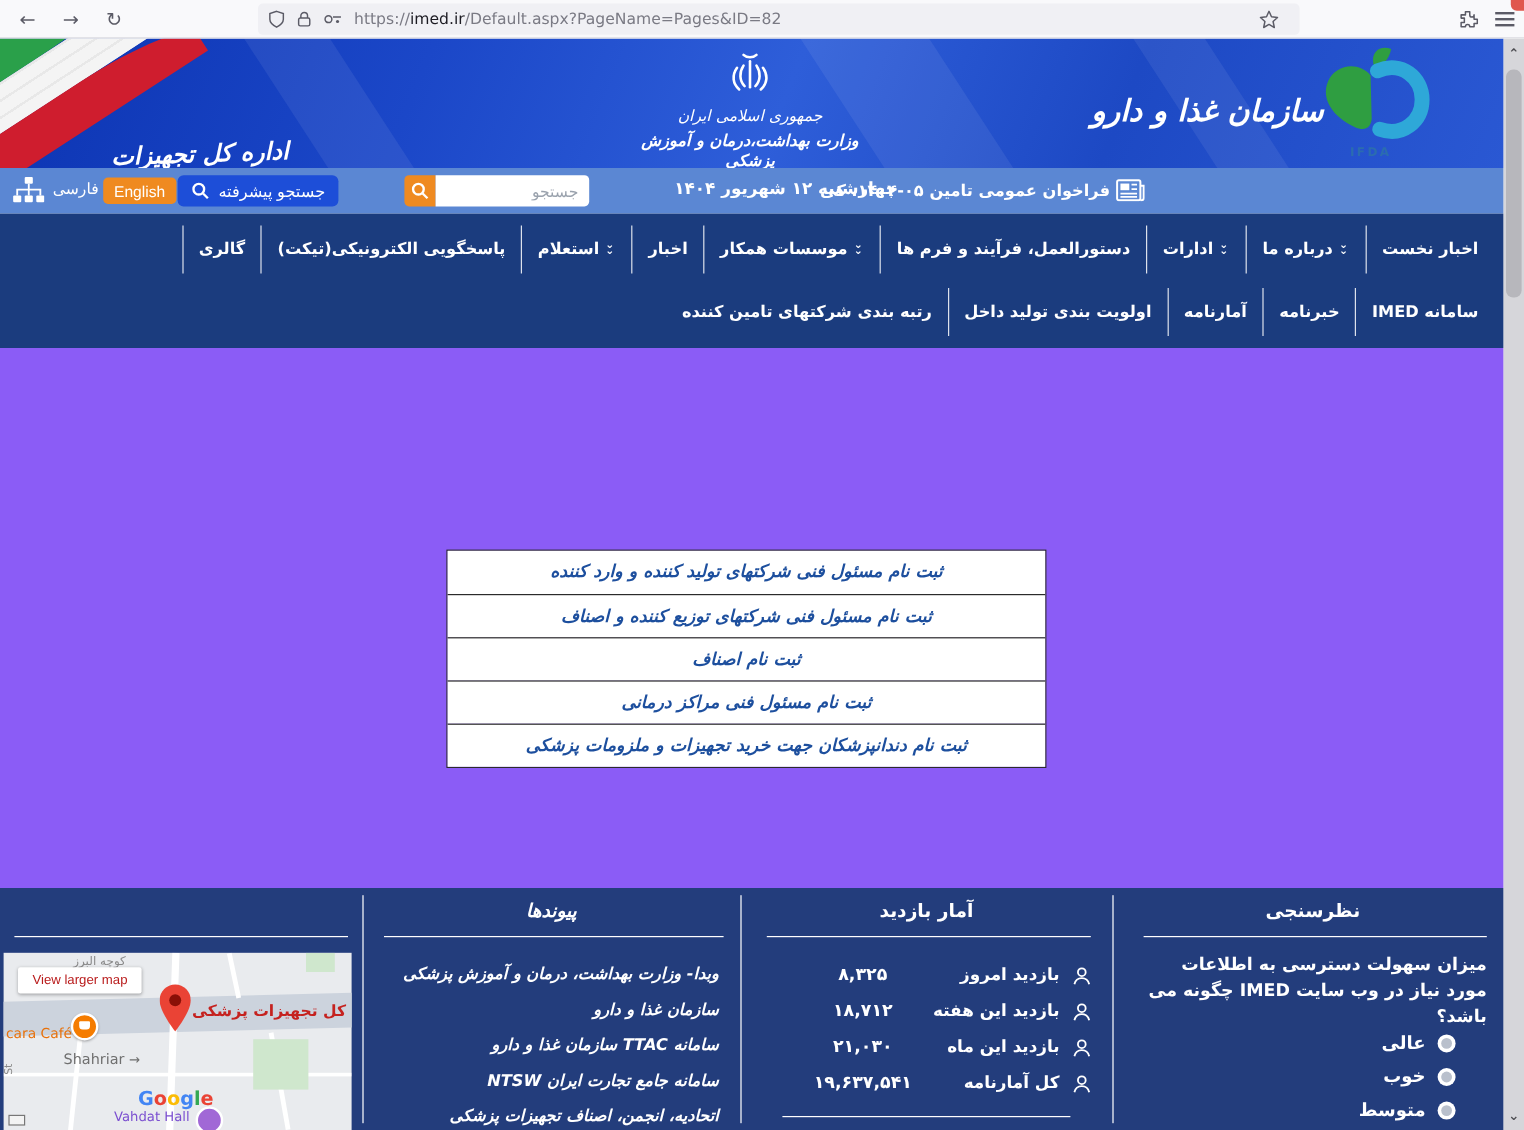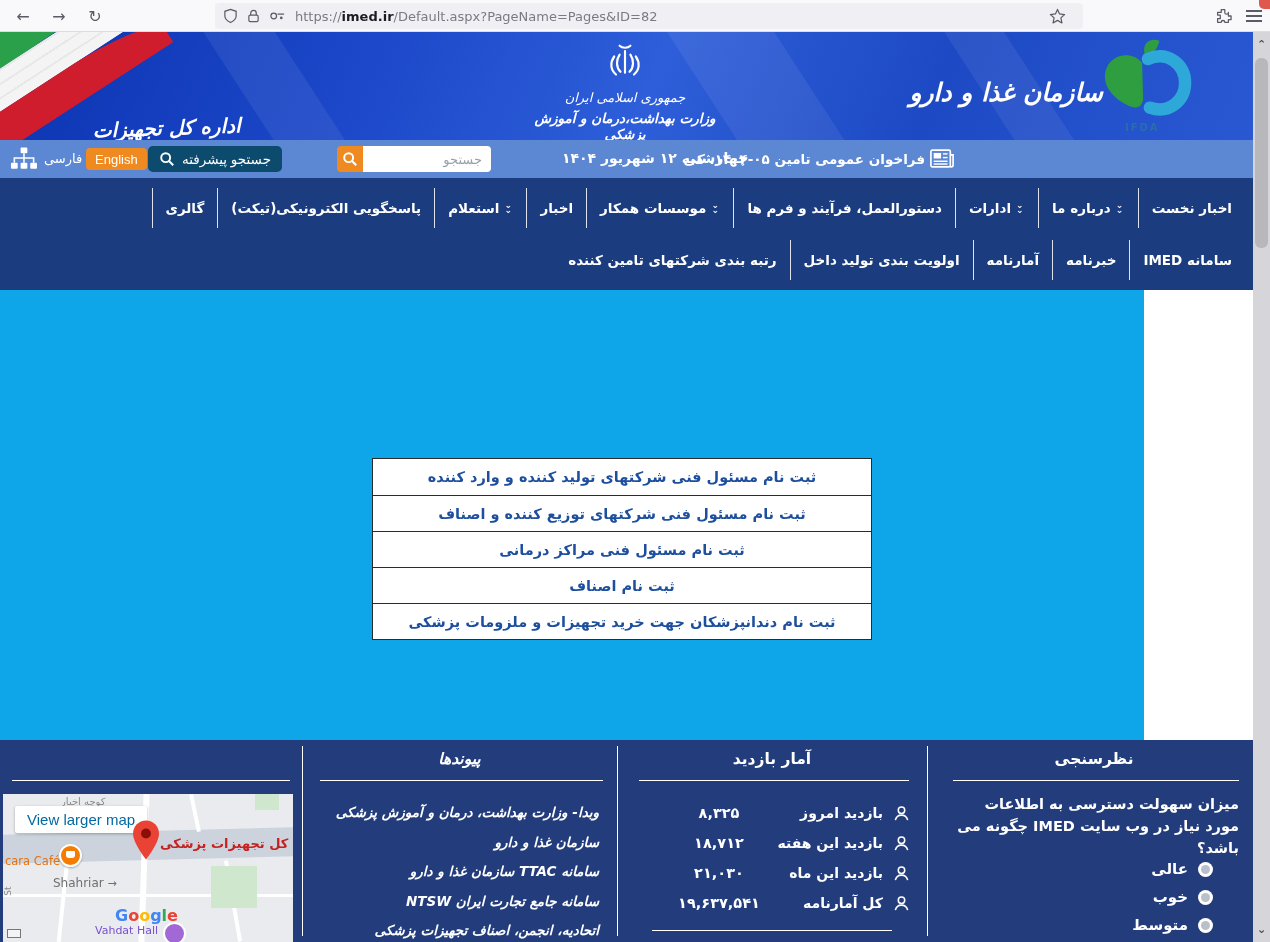--- a/index.html
+++ b/index.html
@@ -8,21 +8,21 @@
 
   
   #chrome { position:absolute; left:0; top:0; width:1270px; height:32px;
             background:#f9f9fb; border-bottom:1px solid #dcdce1; z-index:30; }
   .nav-glyph { position:absolute; top:4px; font-size:16px; color:#5b5b66; width:26px; height:24px;
                display:flex; align-items:center; justify-content:center; border-radius:4px; }
   #urlbar { position:absolute; left:215px; top:3px; width:868px; height:26px; background:#f0f0f4;
             border-radius:4px; display:flex; align-items:center; padding:0 8px; }
   #urlbar svg { flex:0 0 auto; margin-right:9px; }
   #url-text { font-size:13px; color:#7a7a84; white-space:nowrap; overflow:hidden; flex:1 1 auto; }
-  #url-text .dom { color:#1c1b22;font-weight:bold; }
+  #url-text .dom { color:#1c1b22; }
   #star { margin-left:auto; }
   #chrome .right-icons { position:absolute; right:8px; top:3px; display:flex; gap:14px; align-items:center; height:26px; }
   #hamburger { width:16px; height:12px; border-top:2px solid #5b5b66; border-bottom:2px solid #5b5b66; position:relative; }
   #hamburger::after { content:""; position:absolute; left:0; right:0; top:3px; height:2px; background:#5b5b66; }
   #corner-red { position:absolute; right:0; top:0; width:11px; height:9px; background:#e0574d; border-bottom-left-radius:5px; }
 
   
   #scrollbar { position:absolute; left:1253px; top:32px; width:17px; height:910px; background:#d6d6da; z-index:25; }
   #scrollbar .arrow { position:absolute; left:0; width:17px; text-align:center; font-size:11px; color:#4d4d52; font-weight:bold; }
   #scrollbar .thumb { position:absolute; left:2px; top:26px; width:13px; height:190px; background:#b7b7bc; border-radius:6px; }
@@ -46,21 +46,21 @@
                font-style:italic; font-family:"DejaVu Serif", serif; direction:rtl; }
   #ifda-logo { position:absolute; right:58px; top:6px; width:100px; height:100px; text-align:center; }
   #ifda-logo .cap { position:absolute; left:30px; top:84px; color:#2b6cb0; font-size:10px; letter-spacing:2px; font-weight:bold;text-align:right; }
 
   
   #toolbar { position:absolute; left:0; top:140px; width:1253px; height:38px; background:#5b87d3; }
   #sitemap-icon { position:absolute; left:10px; top:6px; }
   #lang-fa { position:absolute; left:44px; top:11px; color:#fff; font-size:13px; }
   #lang-en { position:absolute; left:86px; top:8px; height:22px; background:#ef8a20; color:#fff;
              font-size:13px; border:none; border-radius:4px; padding:0 9px; }
-  #adv-search { position:absolute; left:148px; top:6px; height:26px; background:#0c4a6e; color:#fff;
+  #adv-search { position:absolute; left:148px; top:6px; height:26px; background:#1d4ed8; color:#fff;
                 border:none; border-radius:5px; display:flex; align-items:center; gap:7px; padding:0 11px;
                 font-size:13.5px; direction:ltr; }
   #search-group { position:absolute; left:337px; top:6px; height:26px; display:flex; }
   #search-btn { width:26px; height:26px; background:#ef8a20; border:none; border-radius:4px 0 0 4px;
                 display:flex; align-items:center; justify-content:center; }
   #search-input { width:128px; height:26px; border:none; border-radius:0 4px 4px 0; font-size:13px;
                   padding:0 9px; direction:rtl; outline:none; color:#333; }
   #search-input::placeholder { color:#9aa2ad; }
   #date-text { position:absolute; left:545px; top:10px; width:220px; text-align:center; color:#fff;
                font-size:14px; font-weight:bold; direction:rtl; }
@@ -74,21 +74,21 @@
   #nav-row2 { top:58px; height:48px; }
   .nav-item { height:40px; display:flex; align-items:center; gap:5px; padding:0 13px; color:#fff;
               font-size:13.5px; font-weight:600; white-space:nowrap; border-left:1px solid rgba(255,255,255,.85);
               cursor:pointer; direction:rtl; }
   .nav-row .nav-item:last-child { border-left:none; }
   .caret { display:inline-block; width:9px; height:13px; position:relative; }
   .caret::before,.caret::after { content:"\2304"; position:absolute; left:0; font-size:9px; line-height:6px; color:#fff; }
   .caret::before { top:0; } .caret::after { top:5px; }
 
   
-  #content { position:absolute; left:0; top:290px; width:1144px; height:450px; background:#0ea5e9; }
+  #content { position:absolute; left:0; top:290px; width:1253px; height:450px; background:#8b5cf6;font-style:italic; }
   #reg-table { position:absolute; left:372px; top:168px; width:500px; border:1px solid #2b2b2b; }
   .reg-row { height:36px; display:flex; align-items:center; justify-content:center; direction:rtl;
              color:#1d4f9e; font-size:14.5px; font-weight:bold; cursor:pointer; background:#fff; }
   .reg-row + .reg-row { border-top:1px solid #2b2b2b; }
 
   
   #footer { position:absolute; left:0; top:740px; width:1253px; height:202px; background:#233d7c; color:#fff; }
   .fsep { position:absolute; top:6px; height:190px; width:1px; background:#fff; }
   .fcol { position:absolute; top:0; height:202px; }
   .ftitle { position:absolute; top:10px; left:0; right:0; text-align:center; font-size:15.5px; font-weight:bold; direction:rtl; }
@@ -113,21 +113,21 @@
   #col-links { left:302px; width:315px;font-style:italic; }
   .flink { position:absolute; right:18px; left:8px; text-align:right; direction:rtl; font-size:13.5px;
            font-weight:600; cursor:pointer; white-space:nowrap; }
 
   #col-addr { left:0; width:302px; }
   #map { position:absolute; left:3px; top:54px; width:290px; height:148px; background:#e9ebee; overflow:hidden; }
   .road { position:absolute; left:-6px; right:-6px; top:37px; height:29px; background:#ccd3dd; transform:rotate(-1.5deg); }
   .street-v { position:absolute; background:#fff; }
   .park { position:absolute; background:#cfe7cd; }
   #map-street-top { position:absolute; left:58px; top:2px; color:#8a8a8a; font-size:10px; direction:rtl; }
-  #view-larger { position:absolute; left:12px; top:12px; background:#fff; color:#0369a1; font-size:15px;
+  #view-larger { position:absolute; left:12px; top:12px; background:#fff; color:#b91c1c; font-size:11px;
                  padding:5px 12px; border:none; border-radius:2px; box-shadow:0 1px 3px rgba(0,0,0,.3); }
   #map-pin { position:absolute; left:130px; top:26px; }
   #pin-label { position:absolute; left:157px; top:42px; color:#c5221f; font-size:13px; font-weight:bold;
                direction:rtl; white-space:nowrap; }
   #cafe-label { position:absolute; left:2px; top:60px; color:#e8710a; font-size:11.5px; }
   #cafe-icon { position:absolute; left:56px; top:50px; width:23px; height:23px; background:#f57c00;
                border:2px solid #fff; border-radius:50%; box-shadow:0 1px 2px rgba(0,0,0,.3); }
   #cafe-icon::after { content:""; position:absolute; left:5px; top:5px; width:9px; height:7px; background:#fff; border-radius:1px 1px 3px 3px; }
   #shahriar { position:absolute; left:50px; top:82px; color:#6f6f6f; font-size:12px; }
   #shahriar .arr { font-size:11px; }
@@ -304,22 +304,22 @@
     <div class="nav-item">
         <span>رتبه بندی شرکتهای تامین کننده</span>
       </div>
   </div>
 </div>
 
 <div id="content">
   <div id="reg-table">
     <div class="reg-row">ثبت نام مسئول فنی شرکتهای تولید کننده و وارد کننده</div>
     <div class="reg-row">ثبت نام مسئول فنی شرکتهای توزیع کننده و اصناف</div>
+    <div class="reg-row">ثبت نام اصناف</div>
     <div class="reg-row">ثبت نام مسئول فنی مراکز درمانی</div>
-    <div class="reg-row">ثبت نام اصناف</div>
     <div class="reg-row">ثبت نام دندانپزشکان جهت خرید تجهیزات و ملزومات پزشکی</div>
   </div>
 </div>
 
 <div id="footer">
   <div class="fsep" style="left:302px"></div>
   <div class="fsep" style="left:617px"></div>
   <div class="fsep" style="left:927px"></div>
 
   <div class="fcol" id="col-poll">
@@ -392,21 +392,21 @@
     <div class="funder" style="left:12px;right:12px"></div>
     <div id="map">
       <div class="road"></div>
       <div class="street-v" style="left:138px;top:0;bottom:0;width:6px;transform:rotate(2deg)"></div>
       <div class="street-v" style="left:58px;top:66px;bottom:0;width:4px;transform:rotate(6deg)"></div>
       <div class="street-v" style="left:228px;top:66px;bottom:0;width:4px;transform:rotate(-10deg)"></div>
       <div class="street-v" style="left:190px;top:0;height:38px;width:4px;transform:rotate(-12deg)"></div>
       <div class="street-v" style="left:0;right:0;top:100px;height:3px"></div>
       <div class="park" style="left:208px;top:72px;width:46px;height:42px"></div>
       <div class="park" style="left:252px;top:0;width:24px;height:16px"></div>
-      <div id="map-street-top">کوچه اخبار</div>
+      <div id="map-street-top">کوچه البرز</div>
       <button id="view-larger">View larger map</button>
       <svg id="map-pin" width="26" height="40" viewBox="0 0 24 36">
         <path d="M12 0 C5.4 0 0 5.4 0 12 C0 21 12 36 12 36 C12 36 24 21 24 12 C24 5.4 18.6 0 12 0 Z" fill="#ea4335"></path>
         <circle cx="12" cy="12" r="4.6" fill="#8a1007"></circle>
       </svg>
       <div id="pin-label">ه کل تجهیزات پزشکی</div>
       <div id="cafe-label">cara Café</div>
       <div id="cafe-icon"></div>
       <div id="shahriar"><span>Shahriar</span> <span class="arr">→</span></div>
       <div id="st-label">St</div>

